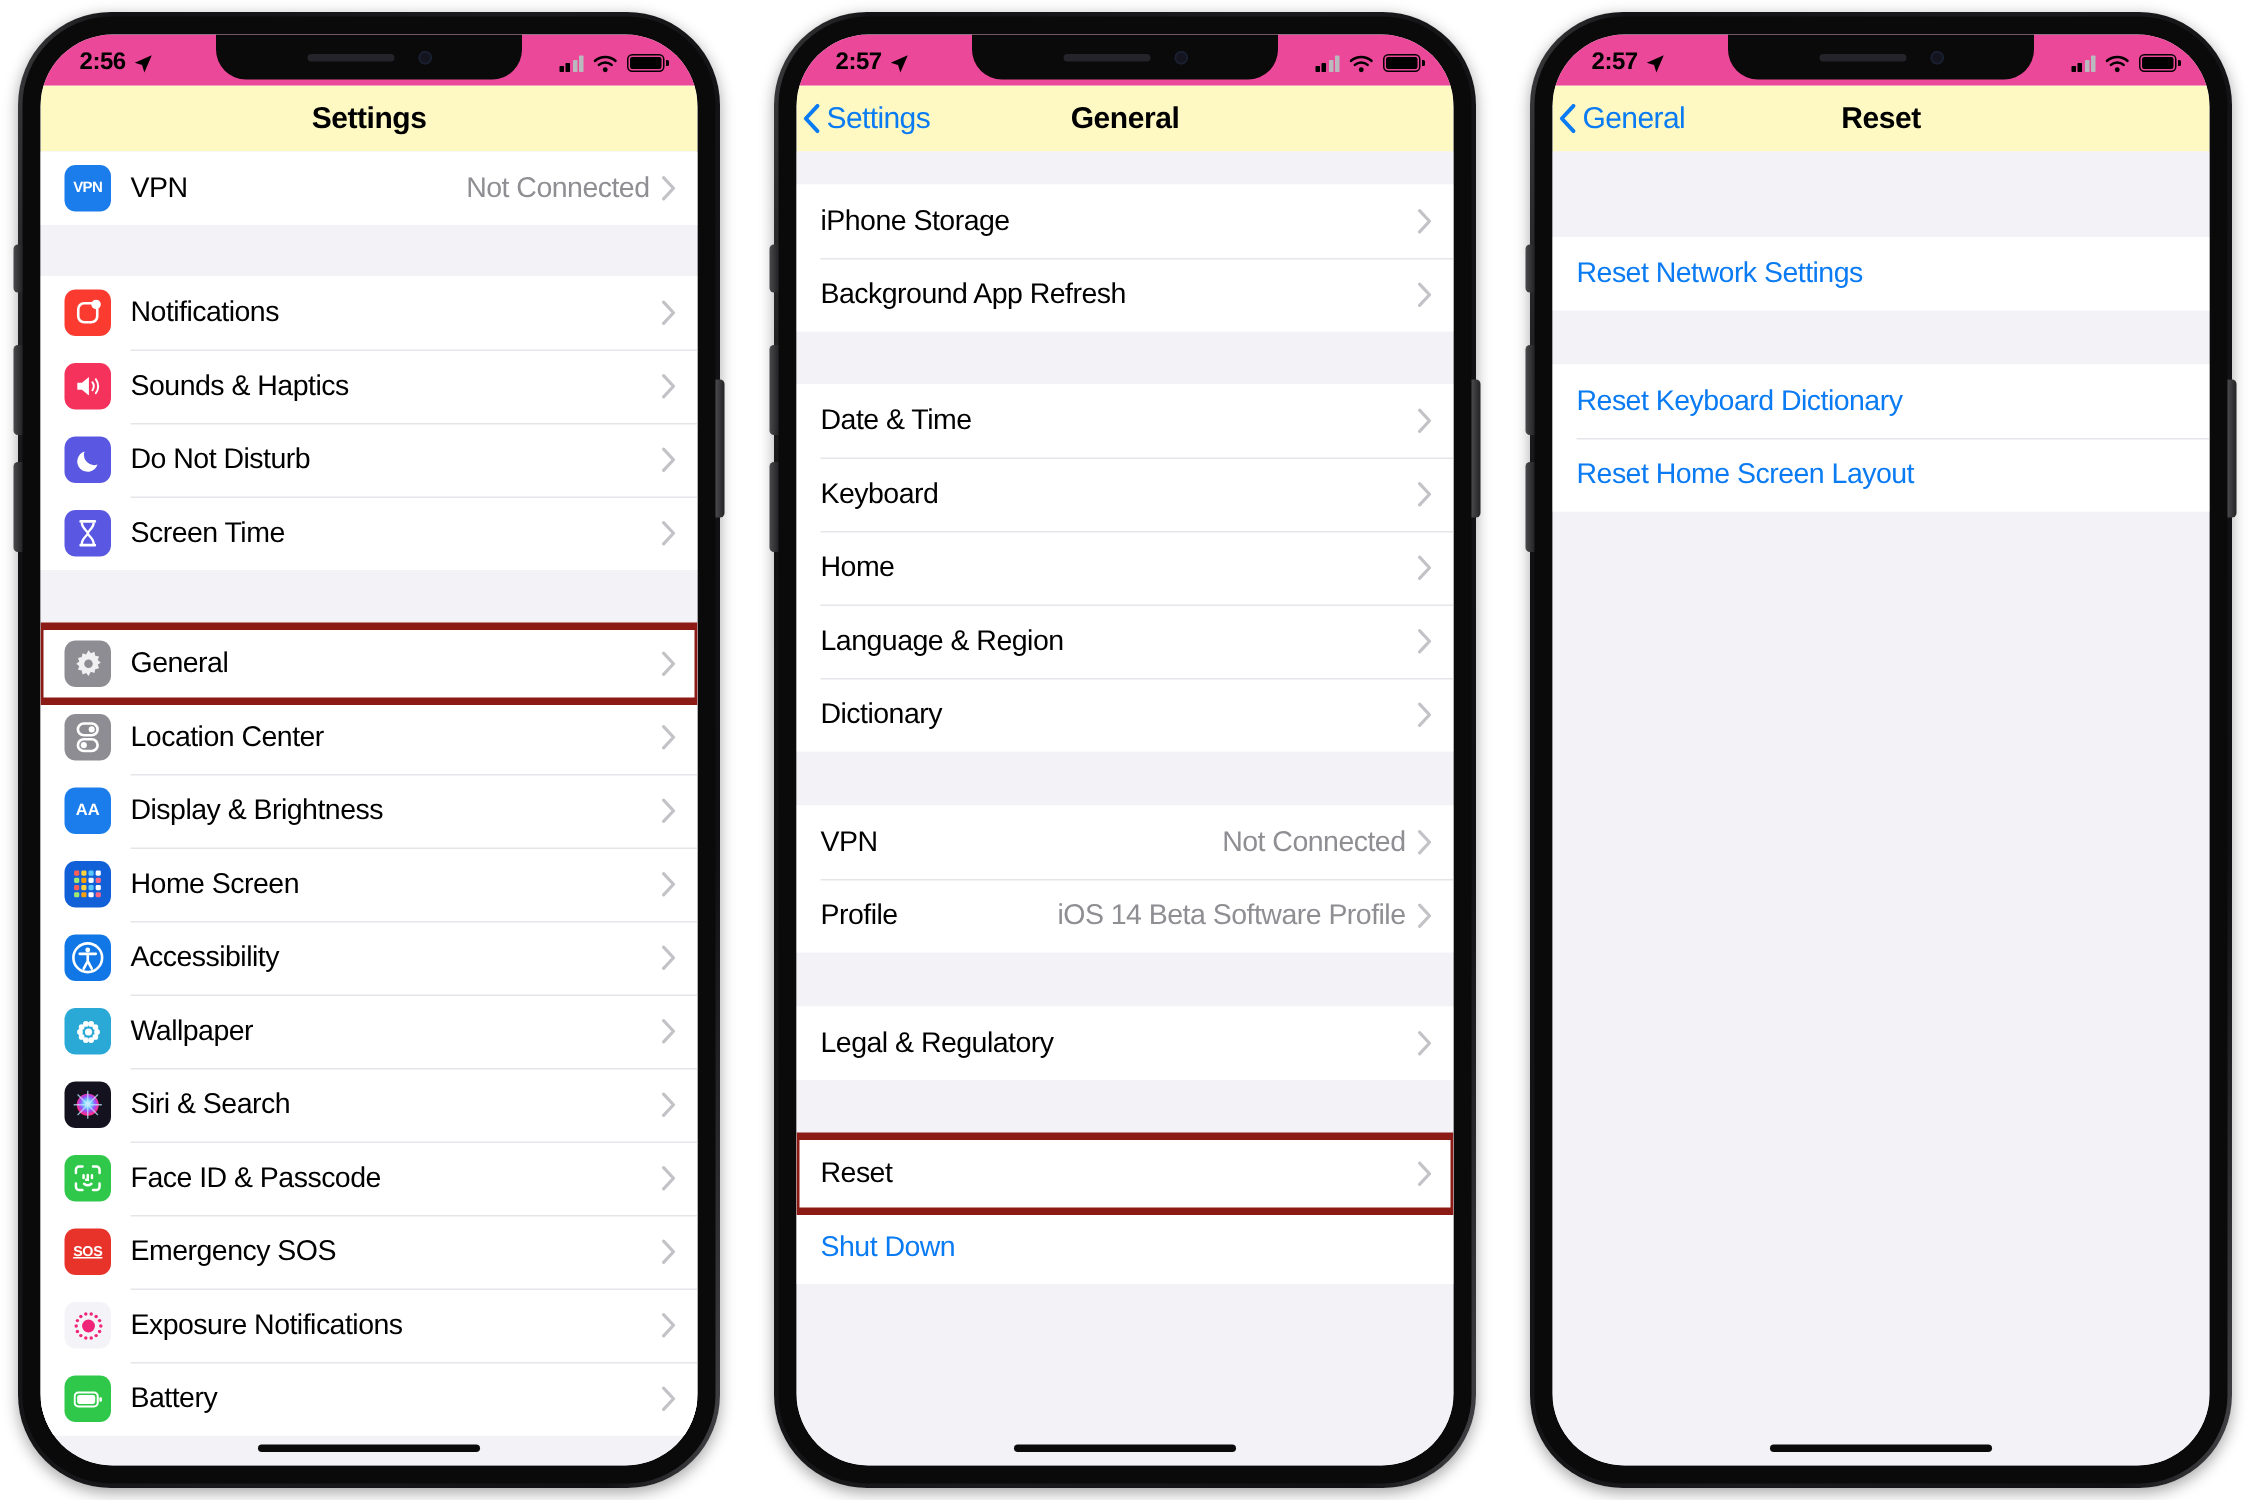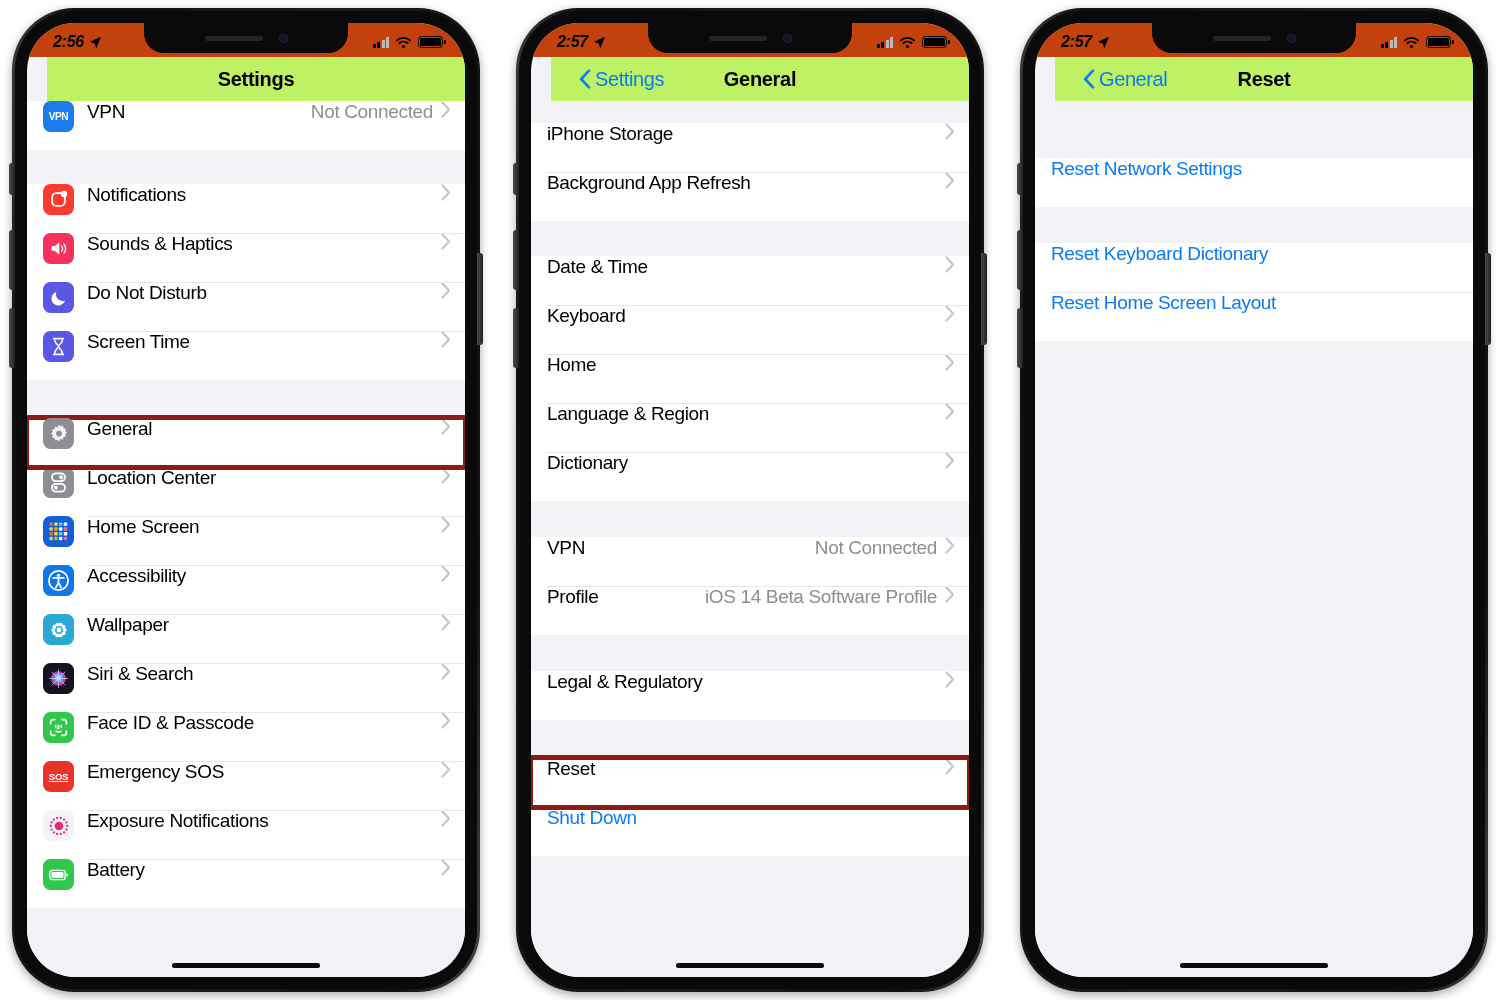--- a/index.html
+++ b/index.html
@@ -84,26 +84,25 @@
     border-radius: 50%;
     background: #14141f;
     box-shadow: inset 0 0 2px #2a3a5a;
   }
 
   
   .statusbar {
     position: relative;
     height: 34px;
     flex: 0 0 auto;
-    background: #c2410c;
+    background: #ec4899;
     display: flex;
     align-items: center;
     padding: 0 22px 0 26px;
     z-index: 15;
-    font-style: italic;
   }
   .status-left {
     display: flex; align-items: center; gap: 5px;
     font-size: 16px; font-weight: bold; color: #000;
     letter-spacing: -0.3px;
     margin-top: 4px;
   }
   .loc-arrow { display:block; }
   .status-right {
     margin-left: auto;
@@ -125,25 +124,24 @@
     content:""; position:absolute; right:-3.5px; top:3.4px;
     width:2px; height:4px; background:#000; border-radius:0 1px 1px 0;
   }
   .batt span { display:block; height:100%; background:#000; border-radius:1.5px; }
 
   
   .navbar {
     position: relative;
     flex: 0 0 auto;
     height: 44px;
-    background: #bef264;
+    background: #fef9c3;
     display: flex;
     align-items: center;
-    padding: 0 28px;
-    margin-left: 20px;
+    padding: 0 4px;
   }
   .nav-back {
     display: flex; align-items: center; gap: 4px;
     color: #0a7bf2;
     font-size: 20px;
     letter-spacing: -0.4px;
     z-index: 2;
   }
   .chev-back { display:block; flex:0 0 auto; }
   .nav-title {
@@ -161,21 +159,21 @@
     flex: 1 1 auto;
     background: #f2f2f7;
     overflow: hidden;
     position: relative;
   }
   .gap { background: #f2f2f7; }
   .group { background: #ffffff; }
   .row {
     position: relative;
     display: flex;
-    align-items: flex-start;
+    align-items: center;
     min-height: 49px;
     padding: 0 14px 0 16px;
     background: #fff;
   }
   .row + .row::before {
     content:"";
     position:absolute;
     left: 16px; right: 0; top: 0;
     height: 1px; background: #e6e6ea;
   }
@@ -371,20 +369,29 @@
                   <rect x="1.5" y="13.5" width="15" height="9" rx="4.5" fill="none" stroke="#fff" stroke-width="2"></rect>
                   <circle cx="6" cy="18" r="2.3" fill="#fff"></circle>
                 </svg>
               </span>
               <span class="label">Location Center</span>
               <svg class="chev" width="10" height="17" viewBox="0 0 10 17">
                 <path d="M1.4 1.4L8 8.5l-6.6 7.1" fill="none" stroke="#c2c2c7" stroke-width="2.1" stroke-linecap="round" stroke-linejoin="round"></path>
               </svg>
             </div>
             <div class="row ind">
+              <span class="ico icn-disp">
+                <span style="line-height:1">AA</span>
+              </span>
+              <span class="label">Display &amp; Brightness</span>
+              <svg class="chev" width="10" height="17" viewBox="0 0 10 17">
+                <path d="M1.4 1.4L8 8.5l-6.6 7.1" fill="none" stroke="#c2c2c7" stroke-width="2.1" stroke-linecap="round" stroke-linejoin="round"></path>
+              </svg>
+            </div>
+            <div class="row ind">
               <span class="ico icn-home">
                 <svg width="23" height="23" viewBox="0 0 24 24">
                   <rect x="2.5" y="2.5" width="3.6" height="3.6" rx="1" fill="#ff5f57"></rect>
                   <rect x="7.5" y="2.5" width="3.6" height="3.6" rx="1" fill="#ffd23f"></rect>
                   <rect x="12.5" y="2.5" width="3.6" height="3.6" rx="1" fill="#5ac8fa"></rect>
                   <rect x="17.5" y="2.5" width="3.6" height="3.6" rx="1" fill="#ffffff"></rect>
                   <rect x="2.5" y="7.5" width="3.6" height="3.6" rx="1" fill="#a0e86f"></rect>
                   <rect x="7.5" y="7.5" width="3.6" height="3.6" rx="1" fill="#ff9f0a"></rect>
                   <rect x="12.5" y="7.5" width="3.6" height="3.6" rx="1" fill="#ffffff"></rect>
                   <rect x="17.5" y="7.5" width="3.6" height="3.6" rx="1" fill="#ff6482"></rect>

